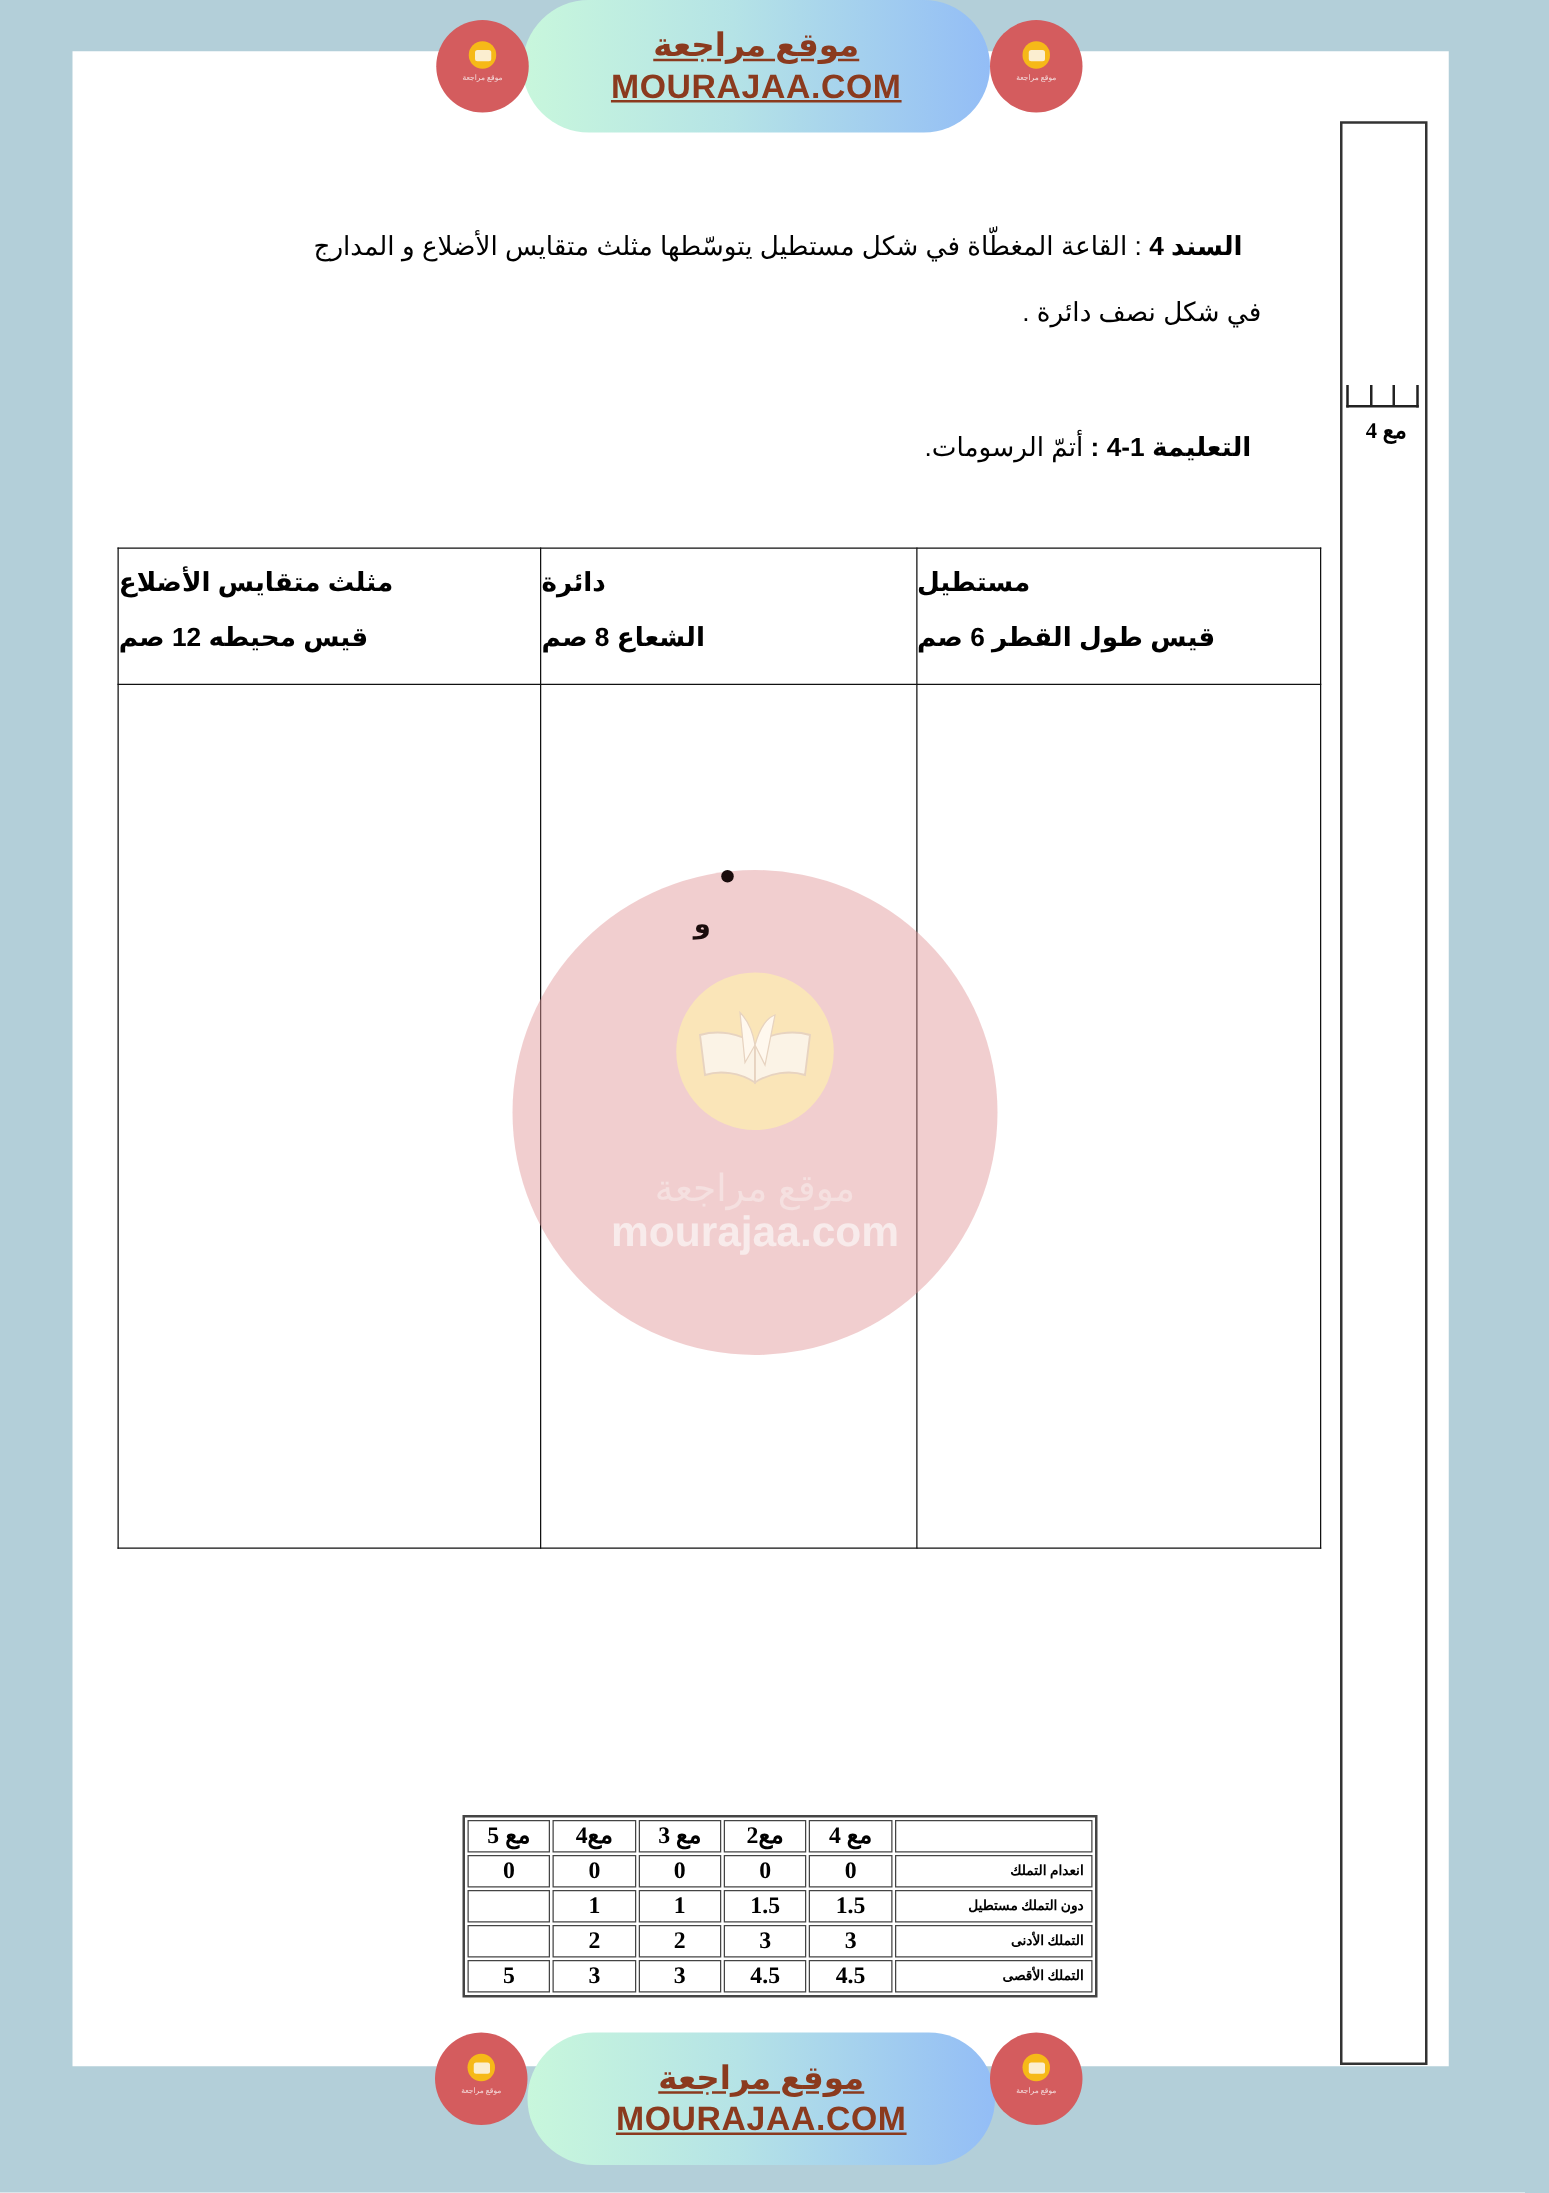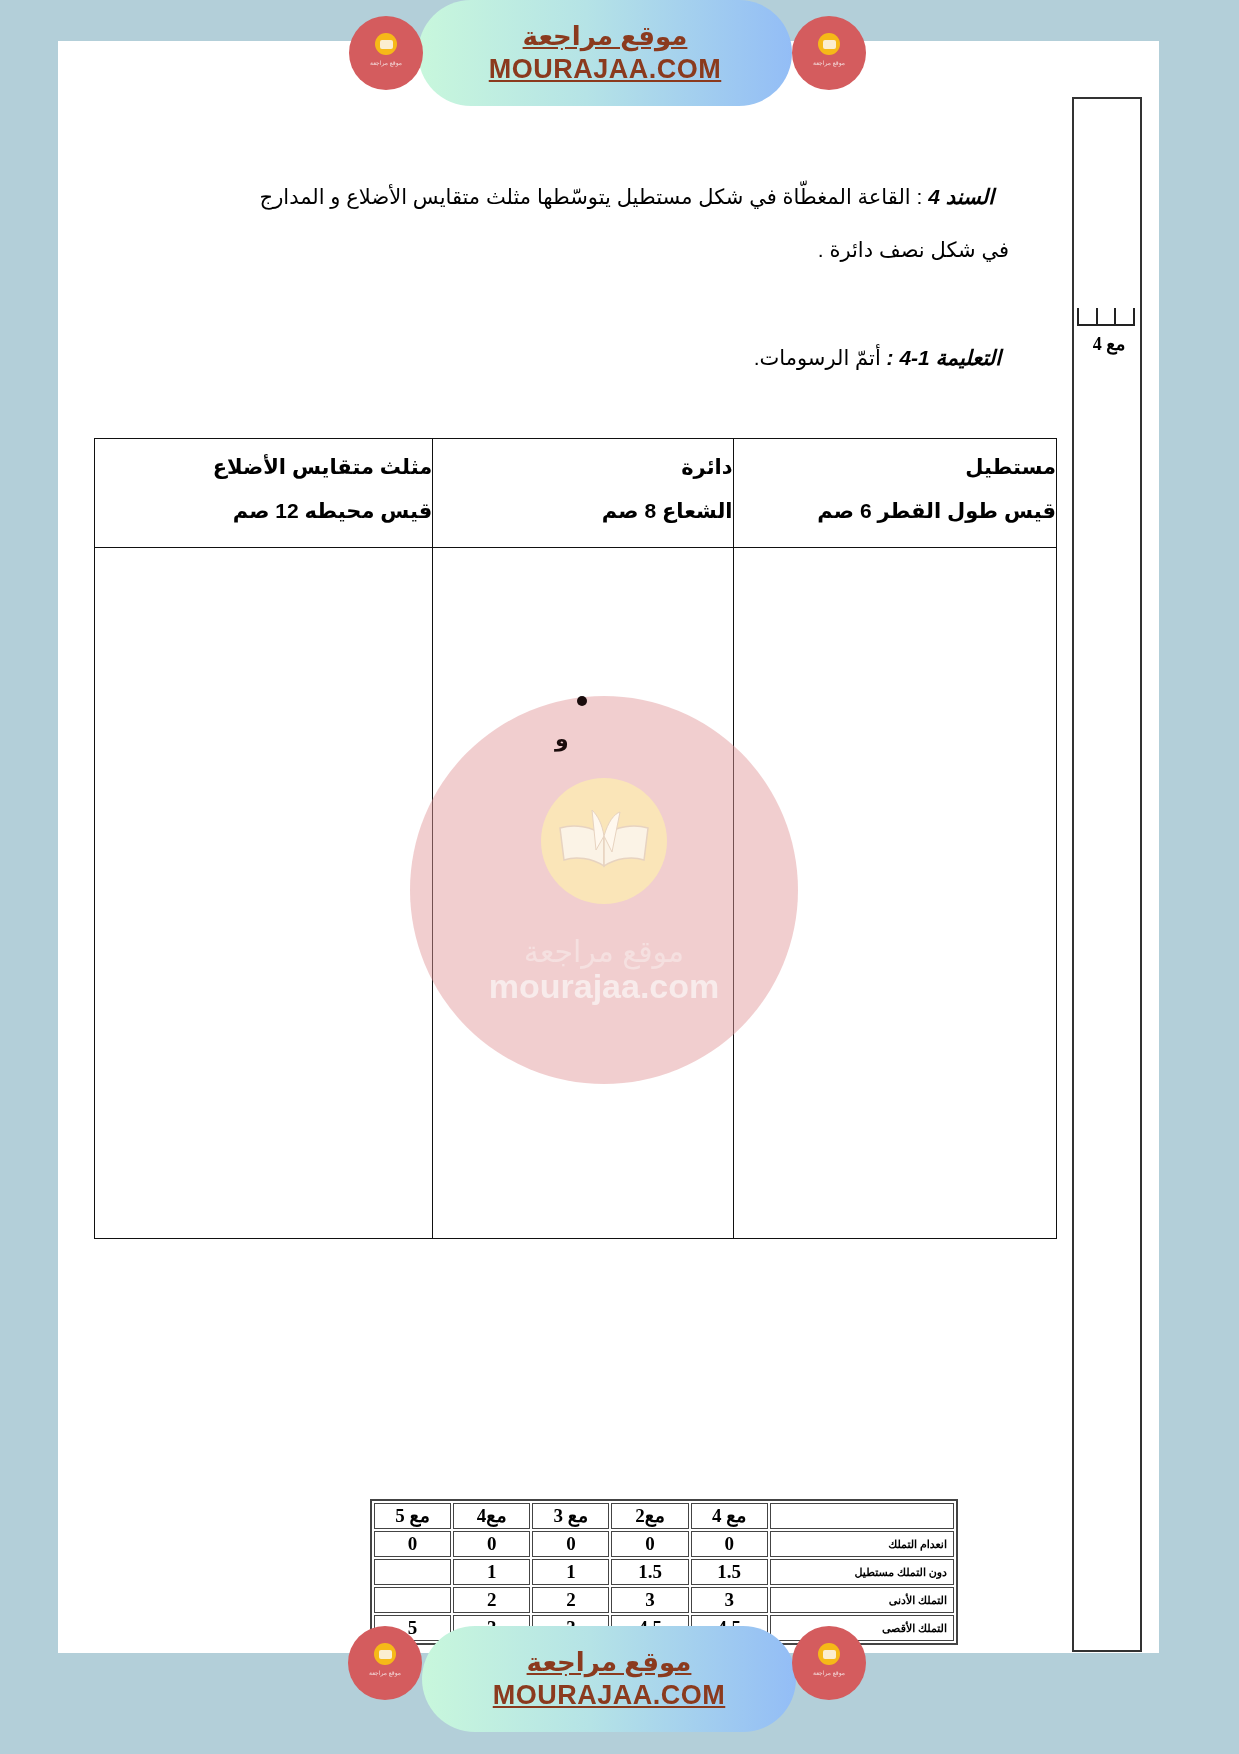--- a/index.html
+++ b/index.html
@@ -32,41 +32,41 @@
     width: 22px; height: 22px; border-radius: 50%; background: #f6b918;
     display: flex; align-items: center; justify-content: center; margin-top: -6px;
   }
   .logo-circle .book { width: 13px; height: 9px; background: #fbeed0; border-radius: 2px; }
   .logo-circle .tiny { color: #f4dede; font-size: 6px; line-height: 7px; margin-top: 5px; text-align: center; }
 
   
   .para {
     position: absolute; direction: rtl; color: #000; font-size: 21px;
   }
-  .para b { font-weight: bold; font-style: italic; }
+  .para b { font-weight: bold; }
   .sidebar-box {
     position: absolute; left: 1072px; top: 97px; width: 70px; height: 1555px;
     border: 2px solid #333;
   }
   .score-ticks {
     position: absolute; left: 1077px; top: 308px; width: 58px; height: 18px;
     border-left: 2px solid #222; border-right: 2px solid #222; border-bottom: 2px solid #222;
   }
   .score-ticks .t { position: absolute; top: 0; width: 2px; height: 16px; background: #222; }
   .score-label {
     position: absolute; left: 1080px; top: 333px; width: 58px; font-family: "Liberation Serif", serif;
     font-weight: bold; font-size: 18px; direction: rtl; text-align: center;
   }
 
   table.shapes {
     position: absolute; left: 94px; top: 438px; width: 963px; border-collapse: collapse;
     direction: rtl;
   }
   table.shapes td {
-    border: 1.5px solid #111; text-align: right; vertical-align: top;
+    border: 1.5px solid #111; text-align: left; vertical-align: top;
     font-weight: bold; font-size: 21px;
   }
   table.shapes tr.head td { height: 109px; padding-top: 6px; line-height: 54px; }
   table.shapes tr.head td div { line-height: 44px; }
   table.shapes tr.body td { height: 691px; }
 
   .watermark {
     position: absolute; left: 410px; top: 696px; width: 388px; height: 388px; border-radius: 50%;
     background: rgba(226, 150, 152, 0.47);
     display: flex; flex-direction: column; align-items: center;
@@ -75,24 +75,23 @@
     width: 126px; height: 126px; border-radius: 50%; background: #fae5b8; margin-top: 82px;
     display: flex; align-items: center; justify-content: center;
   }
   .watermark .ar { color: #f5e0e0; font-size: 30px; margin-top: 30px; direction: rtl; }
   .watermark .en { color: #f8ebeb; font-size: 34px; font-weight: bold; margin-top: -2px; }
 
   .dot { position: absolute; left: 577px; top: 696px; width: 10px; height: 10px; border-radius: 50%; background: #1a0c0c; }
   .dot-label { position: absolute; left: 555px; top: 726px; font-size: 22px; font-weight: bold; color: #1a0c0c; }
 
   table.scores {
-    position: absolute; left: 370px; top: 1452px; width: 588px; border-collapse: separate; border-spacing: 2px;
+    position: absolute; left: 370px; top: 1452px; width: 508px; border-collapse: separate; border-spacing: 2px;
     border: 2px solid #444; direction: ltr;
     font-family: "Liberation Serif", serif;
-    margin-top: 47px;
   }
   table.scores td {
     border: 1.5px solid #444; text-align: center; font-weight: bold; font-size: 19px; height: 26px; line-height: 22px;
   }
   table.scores td.lab { text-align: right; direction: rtl; padding-right: 6px; font-size: 11px; width: 148px; }
   table.scores td.num { width: 62px; }
 </style>
 </head>
 <body>
 

